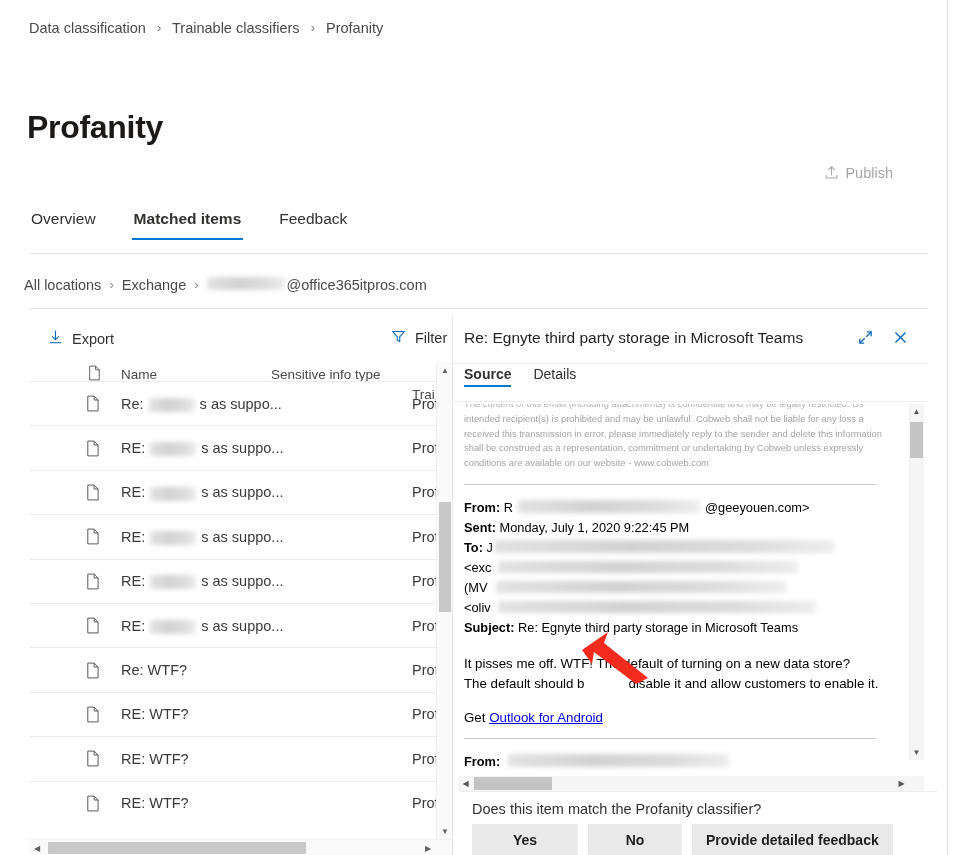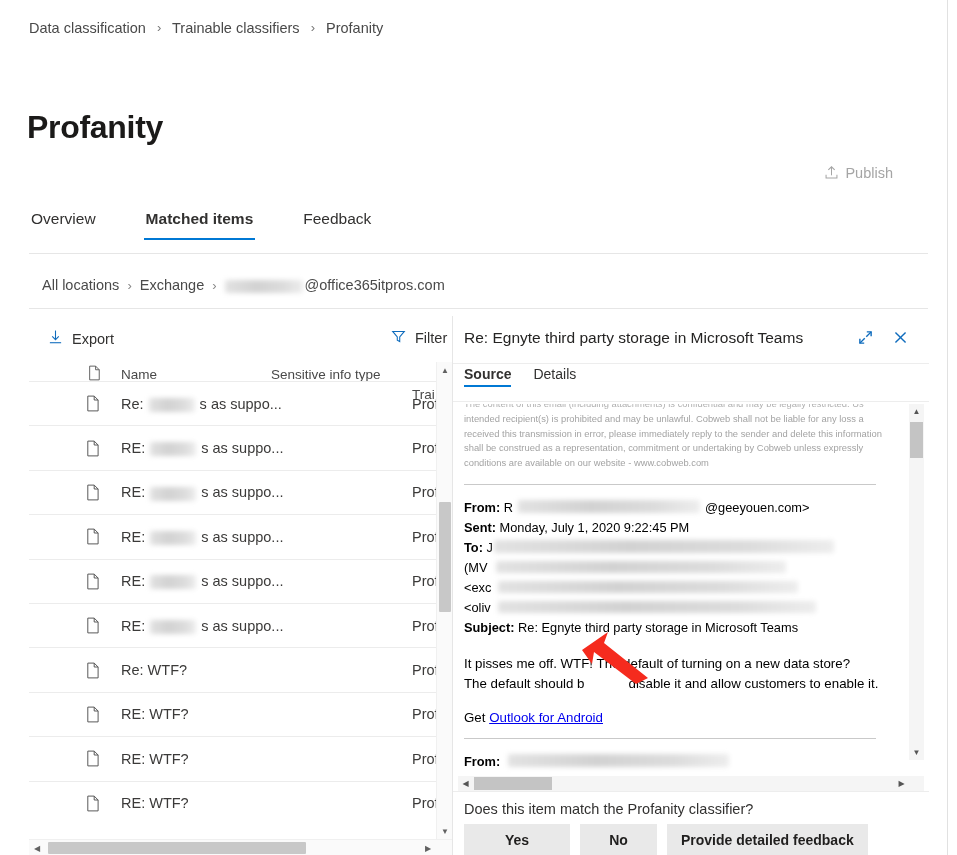--- a/index.html
+++ b/index.html
@@ -67,21 +67,21 @@
     cursor: default;
     font-family: inherit;
   }
   .publish-btn svg { display:block; }
 
   
   .tabs {
     position: absolute;
     left: 29px; top: 210px;
     display: flex;
-    gap: 46px;
+    gap: 34px;
     align-items: flex-end;
   }
   .tab {
     font-size: 15.5px;
     color: #323130;
     padding: 0 2px 12px 2px;
     position: relative;
     cursor: pointer;
     white-space: nowrap;
   }
@@ -96,25 +96,25 @@
   .tabs-rule {
     position: absolute;
     left: 29px; right: 19px; top: 253px;
     height: 1px;
     background: #e6e6e6;
   }
 
   
   .loc-bar {
     position: absolute;
-    left: 42px; top: 277px;
+    left: 24px; top: 277px;
     font-size: 14.5px;
     color: #4a4a4a;
     display: flex;
-    align-items: flex-end;
+    align-items: flex-start;
     white-space: nowrap;
   }
   .loc-bar .sep {
     color: #888;
     margin: 0 8px;
     font-size: 13px;
   }
   .redact {
     display: inline-block;
     background: linear-gradient(90deg,#e2e2e2,#d2d2d2 40%,#dcdcdc 75%,#ededed);
@@ -383,21 +383,21 @@
   .viewer-hscroll .thumb {
     position: absolute;
     left: 16px; top: 1px;
     width: 78px; height: 13px;
     background: #c4c4c4;
   }
 
   
   .feedback {
     position: absolute;
-    left: 0; bottom: 0;
+    left: 8px; bottom: 0;
     width: 100%;
     height: 64px;
     border-top: 1px solid #ededed;
     box-sizing: border-box;
   }
   .fb-q {
     position: absolute;
     left: 11px; top: 9px;
     font-size: 14.5px;
     color: #323130;
@@ -414,21 +414,21 @@
     border: none;
     height: 31px;
     font-size: 14px;
     font-weight: bold;
     color: #201f1e;
     font-family: inherit;
     cursor: pointer;
     padding: 0 14px;
   }
   .fb-btn.yes { width: 106px; }
-  .fb-btn.no  { width: 77px; }
+  .fb-btn.no  { width: 94px; }
 
   
   .red-arrow {
     position: absolute;
     left: 578px; top: 630px;
     width: 76px; height: 56px;
     pointer-events: none;
     z-index: 40;
   }
 </style>
@@ -676,24 +676,24 @@
           </div>
           <div class="hdr-line">
             <b>Sent:</b>
             <span>Monday, July 1, 2020 9:22:45 PM</span>
           </div>
           <div class="hdr-line">
             <b>To:</b>
             <span>J</span><span class="redact to-redact"></span>
           </div>
           <div class="hdr-line">
+            <span>&lt;exc</span><span class="redact to-redact3"></span>
+          </div>
+          <div class="hdr-line">
             <span>(MV</span><span class="redact to-redact2"></span>
-          </div>
-          <div class="hdr-line">
-            <span>&lt;exc</span><span class="redact to-redact3"></span>
           </div>
           <div class="hdr-line">
             <span>&lt;oliv</span><span class="redact to-redact4"></span>
           </div>
           <div class="hdr-line">
             <b>Subject:</b>
             <span>Re: Egnyte third party storage in Microsoft Teams</span>
           </div>
         </div>
 

